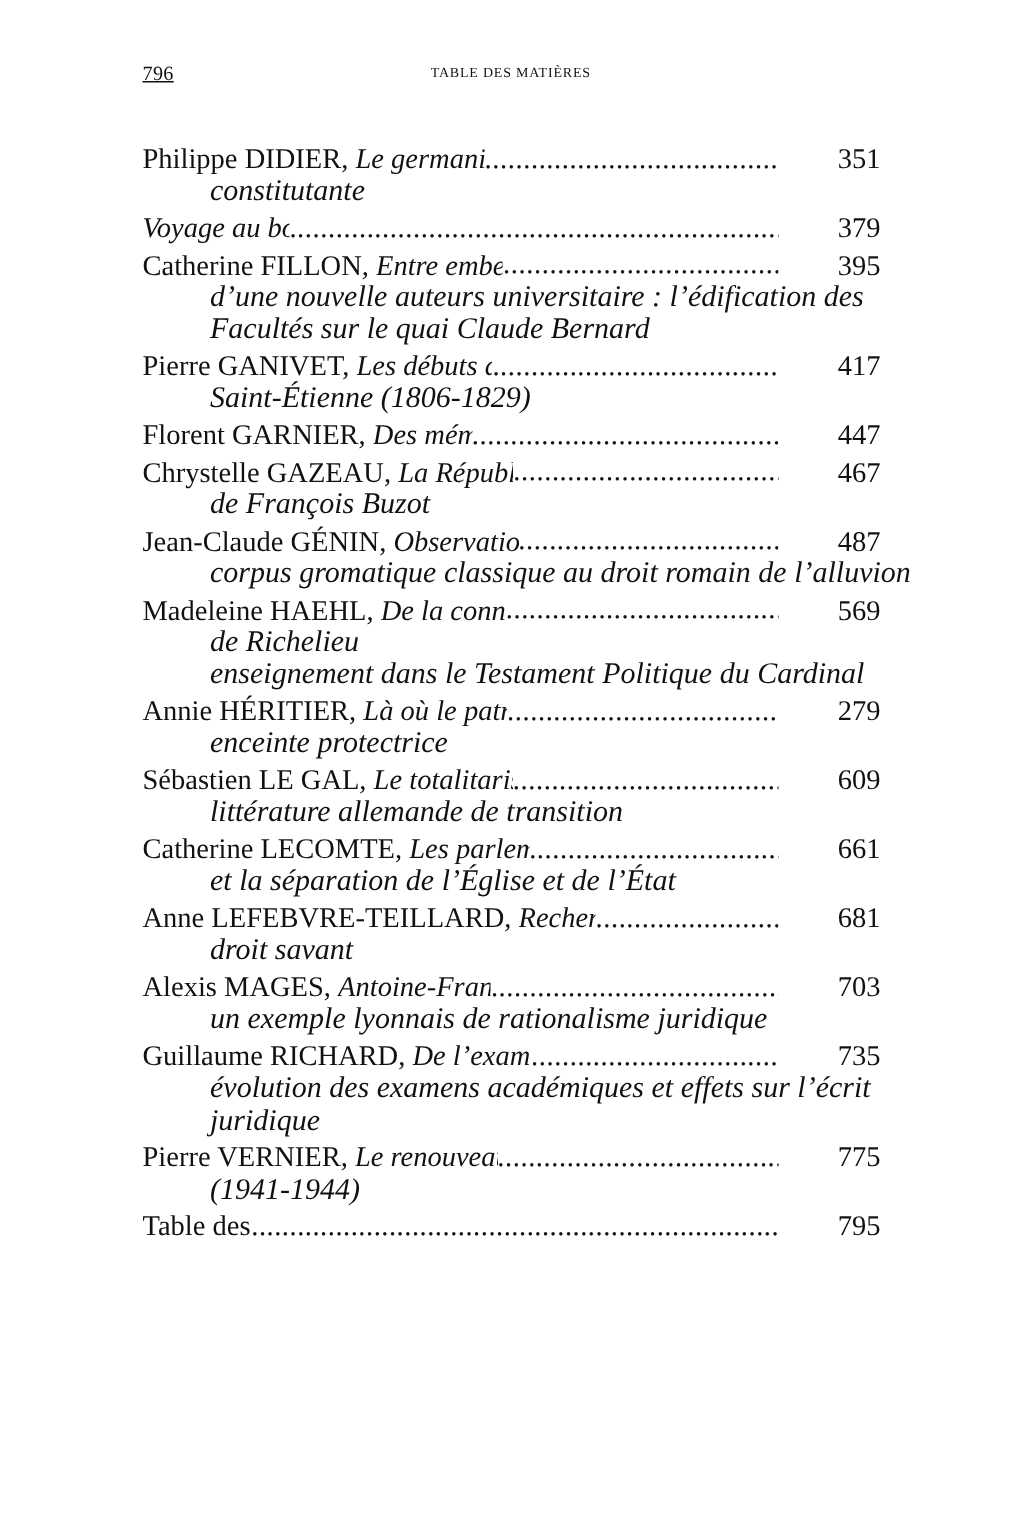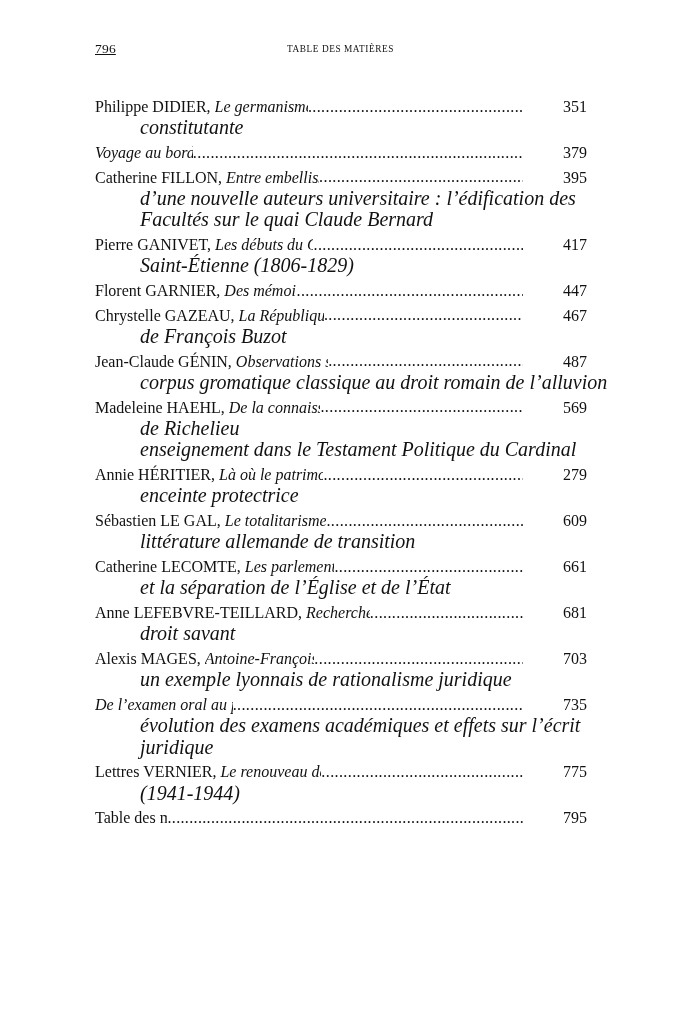--- a/index.html
+++ b/index.html
@@ -65,21 +65,21 @@
   .toc-entry {
     margin: 0 0 3.2px 0;
     padding: 0;
   }
 
   
   .entry-head {
     display: flex;
     align-items: baseline;
     width: 100%;
-    font-size: 16px;
+    font-size: 19px;
     line-height: 21.4px;
     white-space: nowrap;
   }
 
   .author {
     font-style: normal;
     font-weight: normal;
     white-space: pre;
   }
 
@@ -258,30 +258,31 @@
         <div class="entry-head">
           <span class="author">Alexis MAGES, </span>
           <span class="title-head">Antoine-François Prost de Royer (1729-1784) : </span>
           <span class="leaders"></span>
           <span class="pagenum">703</span>
         </div>
         <div class="entry-cont">un exemple lyonnais de rationalisme juridique</div>
       </div>
       <div class="toc-entry">
         <div class="entry-head">
+          <span class="author">Guillaume RICHARD, </span>
           <span class="title-head">De l’examen oral au plan en deux parties : </span>
           <span class="leaders"></span>
           <span class="pagenum">735</span>
         </div>
         <div class="entry-cont">évolution des examens académiques et effets sur l’écrit</div>
         <div class="entry-cont">juridique</div>
       </div>
       <div class="toc-entry">
         <div class="entry-head">
-          <span class="author">Lettres VERNIER, </span>
+          <span class="author">Pierre VERNIER, </span>
           <span class="title-head">Le renouveau de l’héraldique des collectivités</span>
           <span class="leaders"></span>
           <span class="pagenum">775</span>
         </div>
         <div class="entry-cont">(1941-1944)</div>
       </div>
       <div class="toc-entry final">
         <div class="entry-head plain">
           <span class="title-head">Table des matières</span>
           <span class="leaders"></span>

